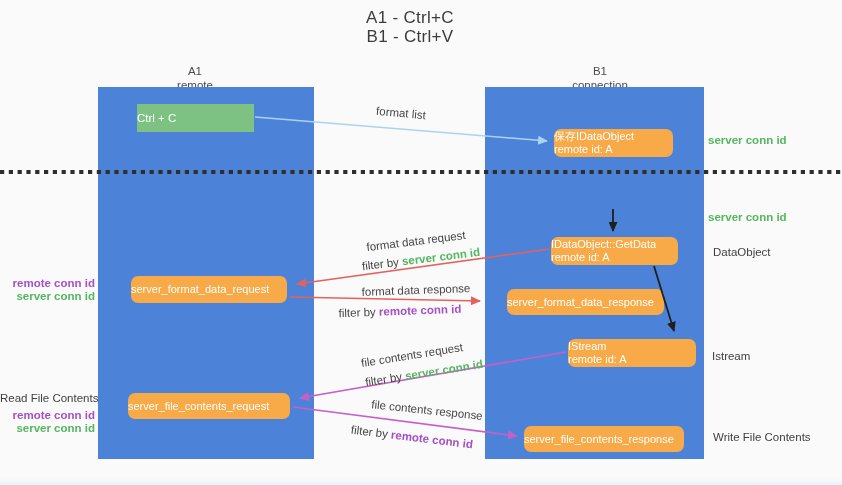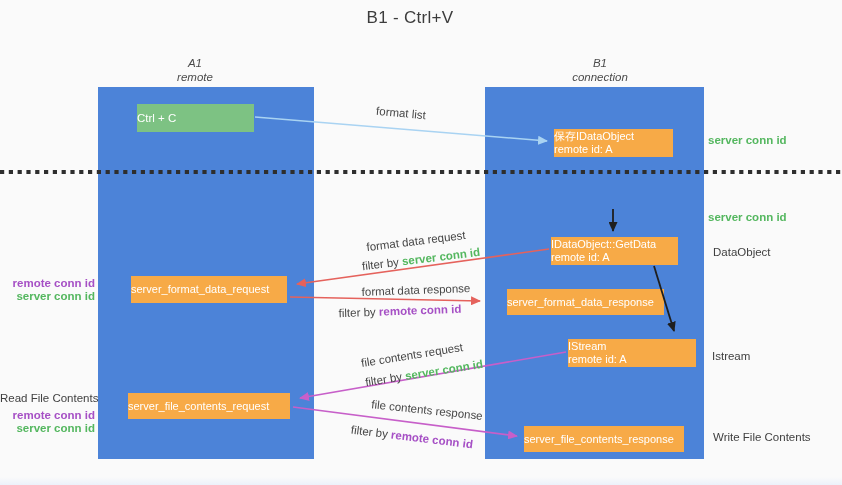--- a/index.html
+++ b/index.html
@@ -8,35 +8,35 @@
     background:#fafafa;
     font-family:"Liberation Sans", sans-serif;
     color:var(--text-dark,#3d3d3d);
   }
   .abs{position:absolute;}
   .title{
     top:8px;left:310px;width:200px;text-align:center;
     font-size:17px;line-height:19px;color:#3c3c3c;letter-spacing:.3px;
   }
   .lane-header{
-    top:56px;width:100px;text-align:center;
-    font-size:11.5px;line-height:14px;color:#4b4b4b;font-style:italic;
+    top:64px;width:100px;text-align:center;
+    font-size:11.5px;line-height:14px;color:#4b4b4b;
   }
   .lane{
     top:87px;height:372px;background:var(--lane-blue,#4c83d8);
   }
   .lane-left{left:98px;width:216px;}
   .lane-right{left:485px;width:219px;}
   svg.arrows{position:absolute;left:0;top:0;width:842px;height:485px;z-index:5;pointer-events:none;}
   .node{
     display:flex;align-items:flex-start;justify-content:center;flex-direction:column;
     color:#fff;font-size:11px;line-height:13px;text-align:center;z-index:4;
     white-space:nowrap;
   }
-  .node.orange{background:var(--box-orange,#f7aa47);}
+  .node.orange{background:var(--box-orange,#f7aa47);border-radius:7px;}
   .node.green{background:var(--box-green,#7dc283);font-size:11.5px;}
   .sidelabel{font-size:11.5px;white-space:nowrap;z-index:6;}
   .greenb{color:var(--text-green,#54b75f);font-weight:bold;}
   .purpleb{color:var(--text-purple,#a650c5);font-weight:bold;}
   .darklabel{color:#3f3f3f;}
   .leftcol{left:0;width:95px;text-align:right;}
   .flabel{
     position:absolute;font-size:11.5px;color:#474747;white-space:nowrap;z-index:6;
   }
   .rotP5{transform:translate(-50%,-50%) rotate(5deg);}
@@ -49,20 +49,21 @@
     left:0;bottom:0;width:842px;height:8px;z-index:1;
     background:linear-gradient(#fafafa,#ecf1fa);
   }
 </style>
 </head>
 <body>
 
 <div class="canvas">
 
   <div class="abs title">
+    <div>A1 - Ctrl+C</div>
     <div>B1 - Ctrl+V</div>
   </div>
 
   <div class="abs lane-header" style="left:145px;">
     <div>A1</div>
     <div>remote</div>
   </div>
   <div class="abs lane-header" style="left:550px;">
     <div>B1</div>
     <div>connection</div>

